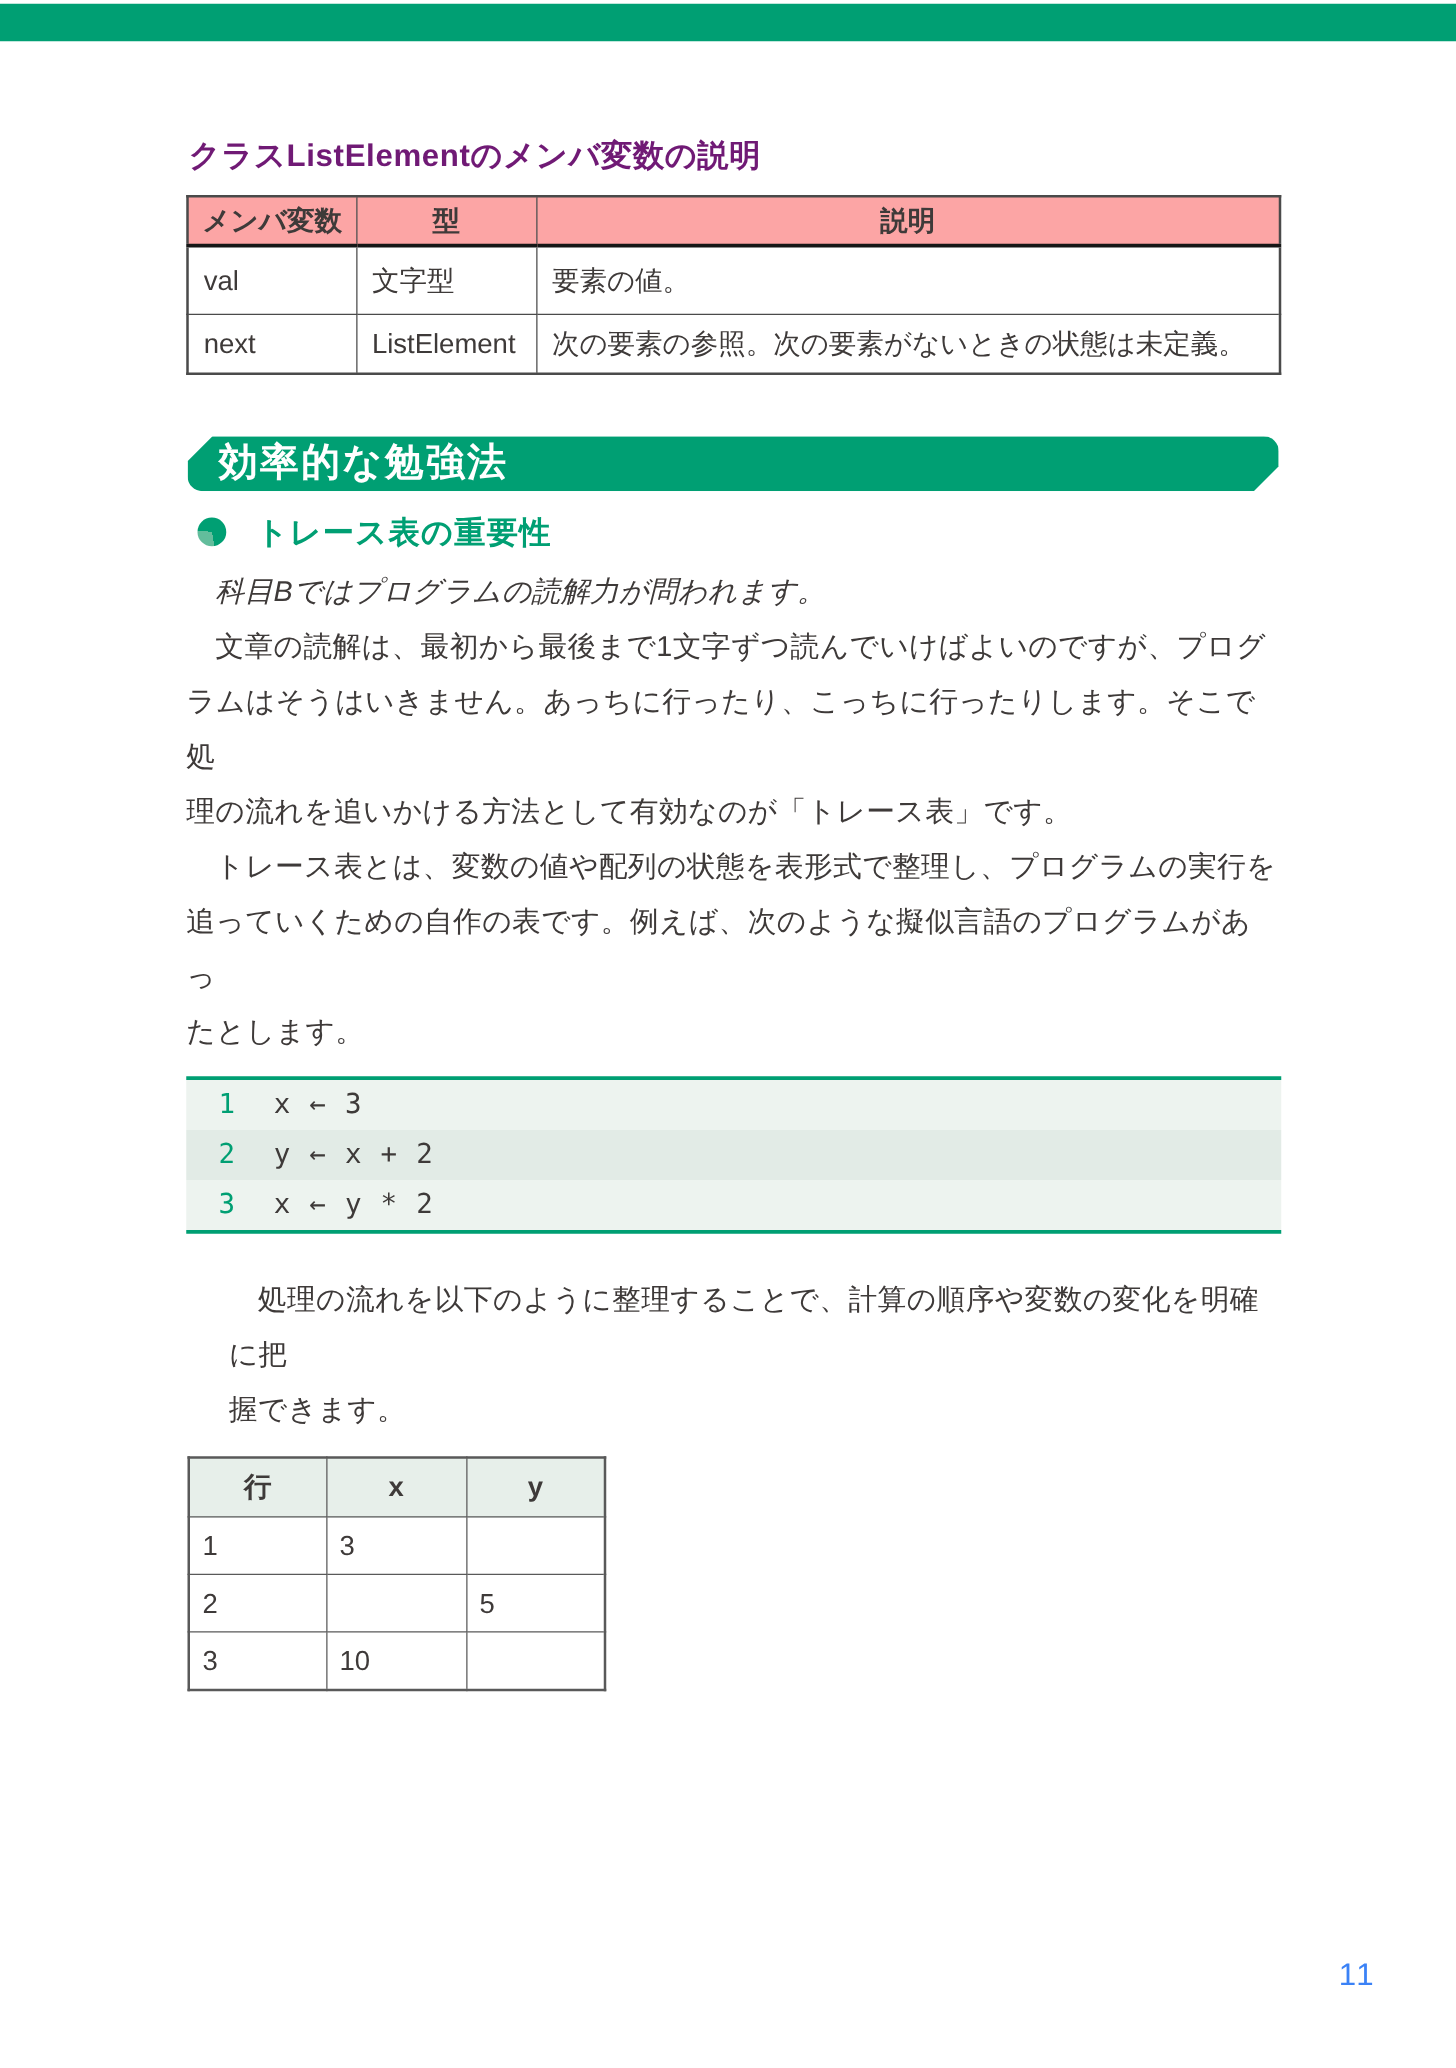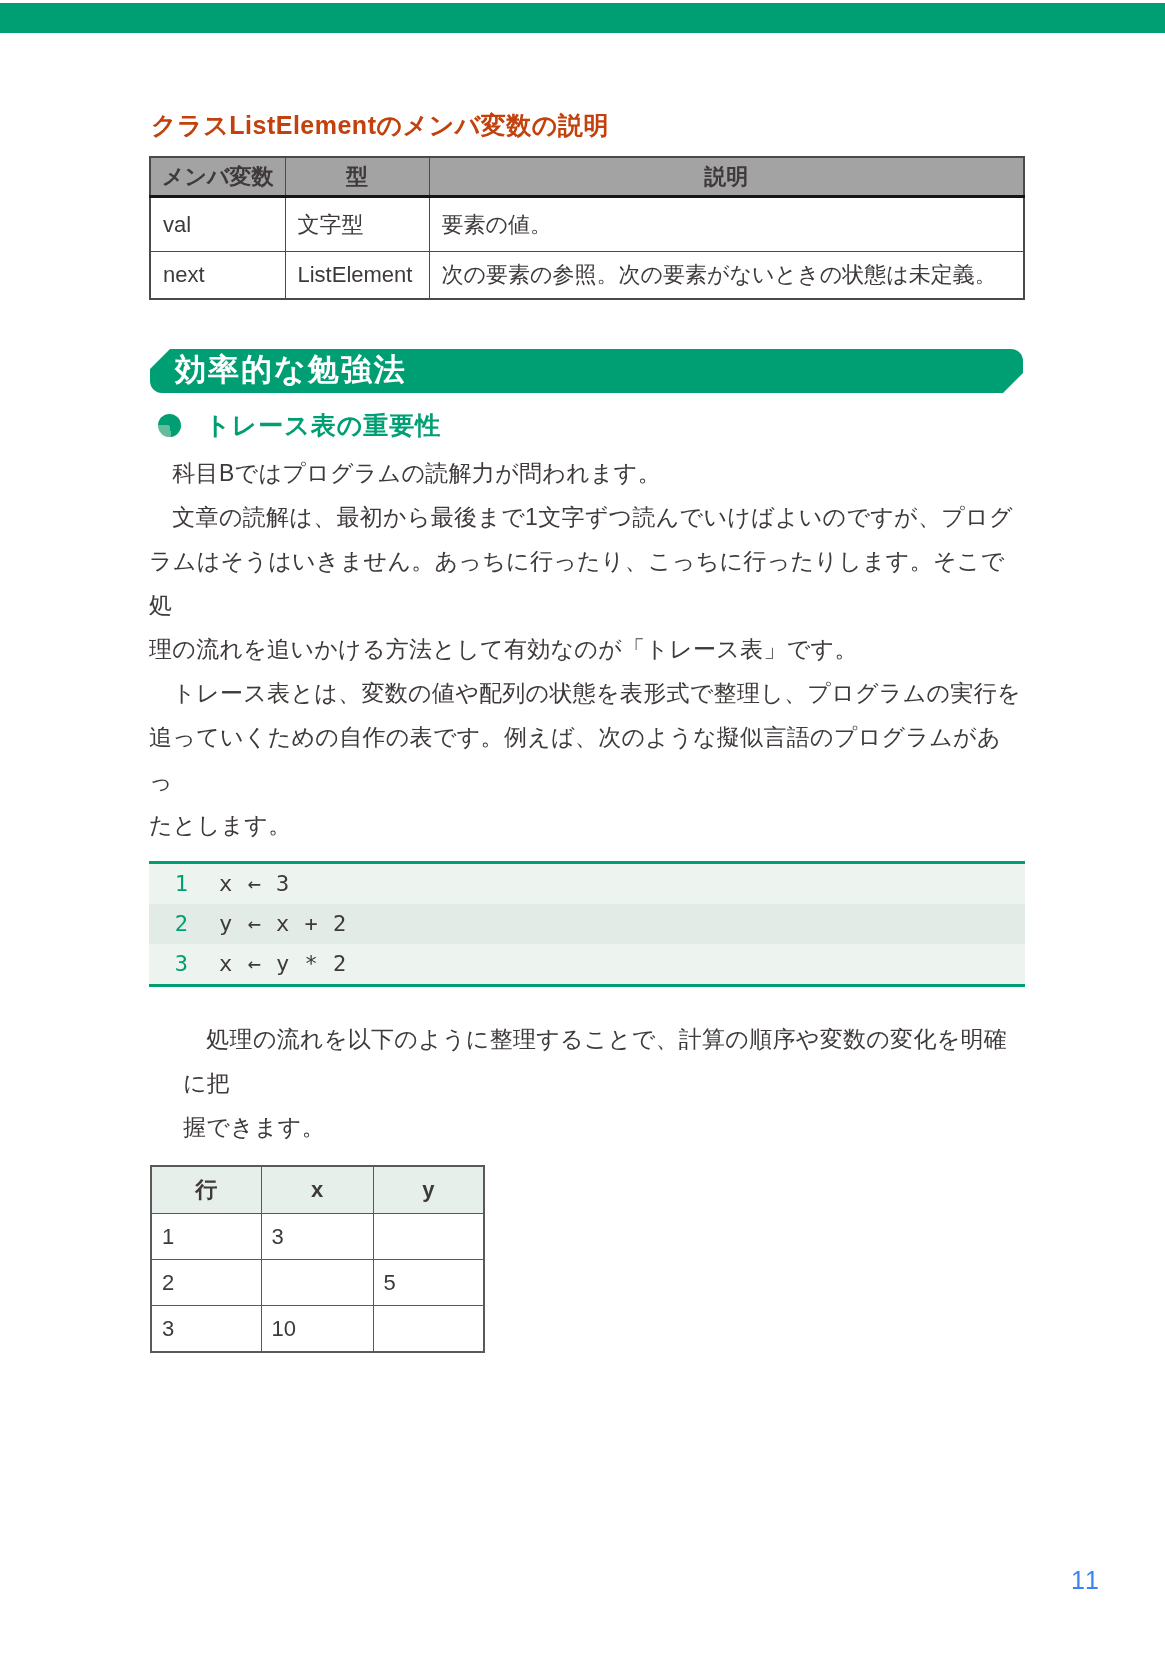--- a/index.html
+++ b/index.html
@@ -6,30 +6,30 @@
   body{
     width:1165px;height:1654px;background:#ffffff;position:relative;
     font-family:"Liberation Sans",sans-serif;color:#3e3a39;overflow:hidden;
   }
   .top-bar{margin-top:3px;height:30px;background:#009f73;}
   .content{padding:0 141px 0 149px;}
 
   
   .table-heading{
     margin:77px 0 0 2px;font-size:25px;line-height:30px;font-weight:bold;
-    color:#c2410c;letter-spacing:0.5px;
+    color:#701a75;letter-spacing:0.5px;
   }
 
   
   table.member-table{
     border-collapse:collapse;width:876px;margin-top:16px;table-layout:fixed;
     font-size:22px;border:2px solid #4a4a4a;
   }
   table.member-table th{
-    background:#a3a3a3;border:1.6px solid #4a4a4a;border-bottom:3px solid #161616;
+    background:#fca5a5;border:1.6px solid #4a4a4a;border-bottom:3px solid #161616;
     font-weight:bold;height:37px;text-align:center;padding:0;
   }
   table.member-table td{
     border:1.6px solid #4a4a4a;padding:0 12px;text-align:left;font-weight:normal;
   }
   table.member-table tr.r1 td{height:53px;}
   table.member-table tr.r2 td{height:46px;}
 
   
   .banner{
@@ -49,21 +49,21 @@
     width:23px;height:23px;border-radius:50%;flex:0 0 auto;
     background:conic-gradient(from 170deg,#63bd9c 0 105deg,#009f73 105deg 360deg);
   }
   .subheading .sub-title{font-size:25px;font-weight:bold;color:#009f73;letter-spacing:1px;}
 
   
   p.body{
     margin:0;font-size:23px;line-height:44px;letter-spacing:0.3px;
     white-space:pre-wrap;text-align:left;
   }
-  p.p1{margin-top:11px;}
+  p.p1{margin-top:11px;font-style:italic;}
   p.p4{margin-top:30px;margin-left:34px;}
   p.p5{margin-top:25px;}
 
   
   .code-block{
     margin-top:14px;width:876px;
     border-top:3px solid #009f73;border-bottom:3px solid #009f73;
   }
   .code-row{
     height:40px;line-height:40px;display:flex;

